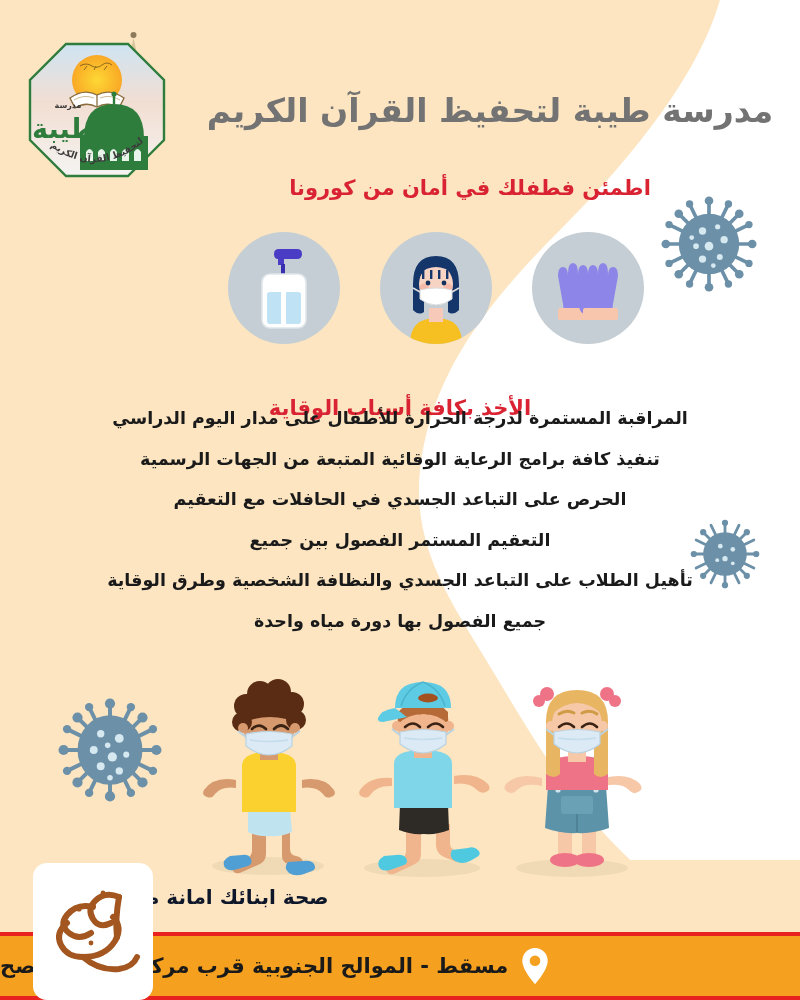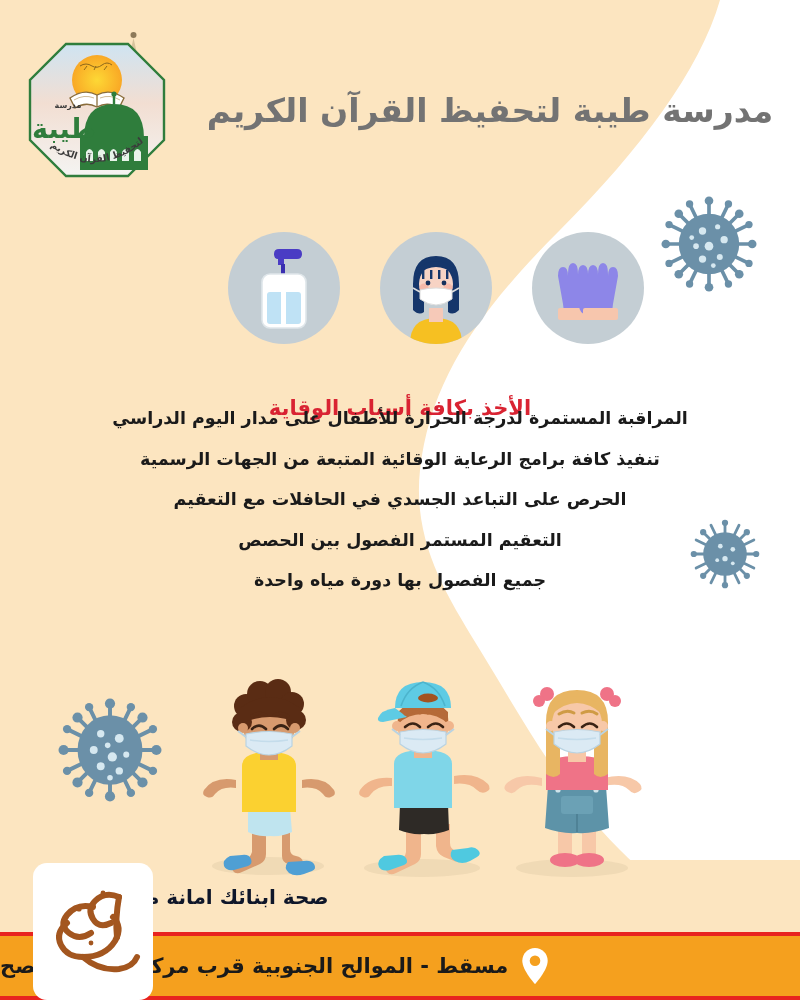--- a/index.html
+++ b/index.html
@@ -203,20 +203,21 @@
       <text x="42" y="110" font-size="27" fill="#2f7d3c" font-weight="bold" text-anchor="middle" direction="rtl">طيبة</text>
 
       <path id="arcpath" d="M28,118 q47,34 94,-4" fill="none"></path>
       <text font-size="9.5" fill="#3b3b3b" font-weight="bold" direction="rtl">
         <textPath href="#arcpath" startOffset="50%" text-anchor="middle">لتحفيظ القرآن الكريم</textPath>
       </text>
     </svg>
   </div>
 
   <div class="title">مدرسة طيبة لتحفيظ القرآن الكريم</div>
+  <div class="subtitle">اطمئن فطفلك في أمان من كورونا</div>
 
   <div class="icon-row">
 
     <div class="icon-circle">
       <svg viewBox="0 0 112 112" width="112" height="112">
 
         <g>
           <path d="M26,44 q0,-9 5,-9 q5,0 5,9 l0,-2 q0,-11 5,-11 q5,0 5,11 l0,1 q0,-10 5,-10 q5,0 5,10 l0,2
                    q0,-7 4.5,-7 q4.5,0 4.5,8 l0,26 q0,11 -9,11 l-16,0 q-9,0 -9,-11 Z" fill="#8d86e8"></path>
           <rect x="26" y="76" width="35" height="12" rx="2" fill="#f7c6ad"></rect>
@@ -271,21 +272,22 @@
     </div>
 
   </div>
 
   <div class="section-head">الأخذ بكافة أسباب الوقاية</div>
 
   <div class="body-lines">
     <div class="body-line">المراقبة المستمرة لدرجة الحرارة للأطفال على مدار اليوم الدراسي</div>
     <div class="body-line">تنفيذ كافة برامج الرعاية الوقائية المتبعة من الجهات الرسمية</div>
     <div class="body-line">الحرص على التباعد الجسدي في الحافلات مع التعقيم</div>
-    <div class="body-line">التعقيم المستمر الفصول بين الحصص</div>
+    <div class="body-line">التعقيم المستمر الفصول بين جميع</div>
+    <div class="body-line">تأهيل الطلاب على التباعد الجسدي والنظافة الشخصية وطرق الوقاية</div>
     <div class="body-line">جميع الفصول بها دورة مياه واحدة</div>
   </div>
 
   <svg class="virus virus-a" viewBox="0 0 100 100">
     <g fill="#6b90a8">
       <g stroke="#6b90a8" stroke-width="3.4" stroke-linecap="round">
         <line x1="50" y1="50" x2="50" y2="10"></line>
           <line x1="50" y1="50" x2="78" y2="22"></line>
         <line x1="50" y1="50" x2="90" y2="50"></line>
           <line x1="50" y1="50" x2="78" y2="78"></line>

